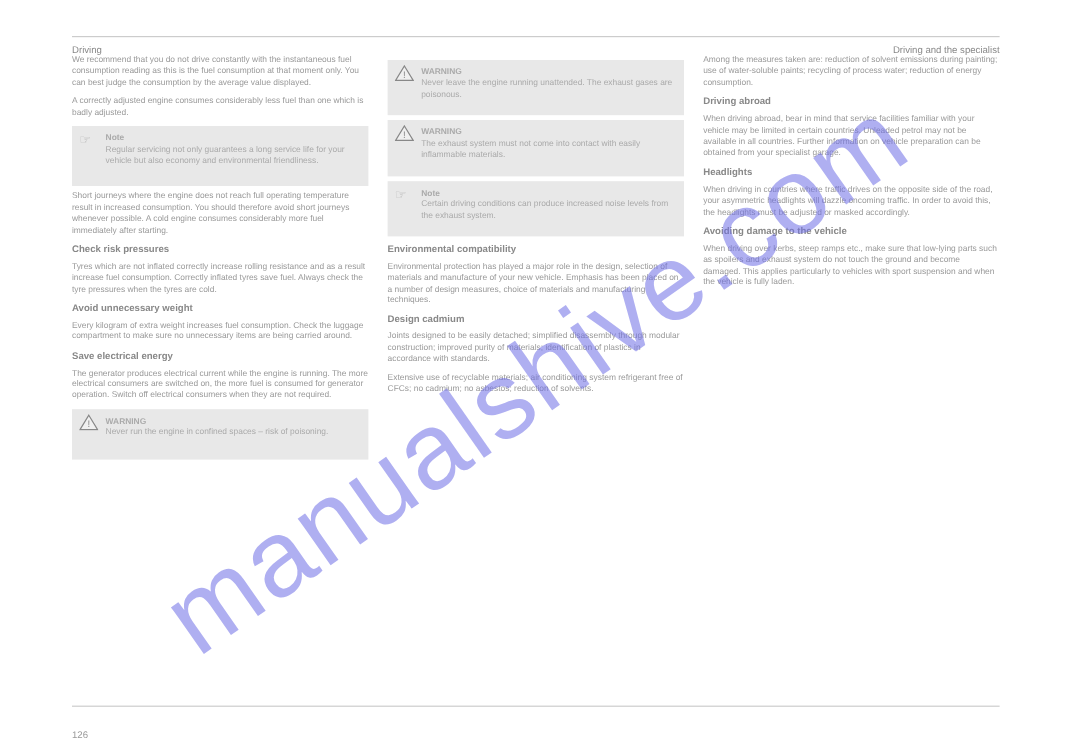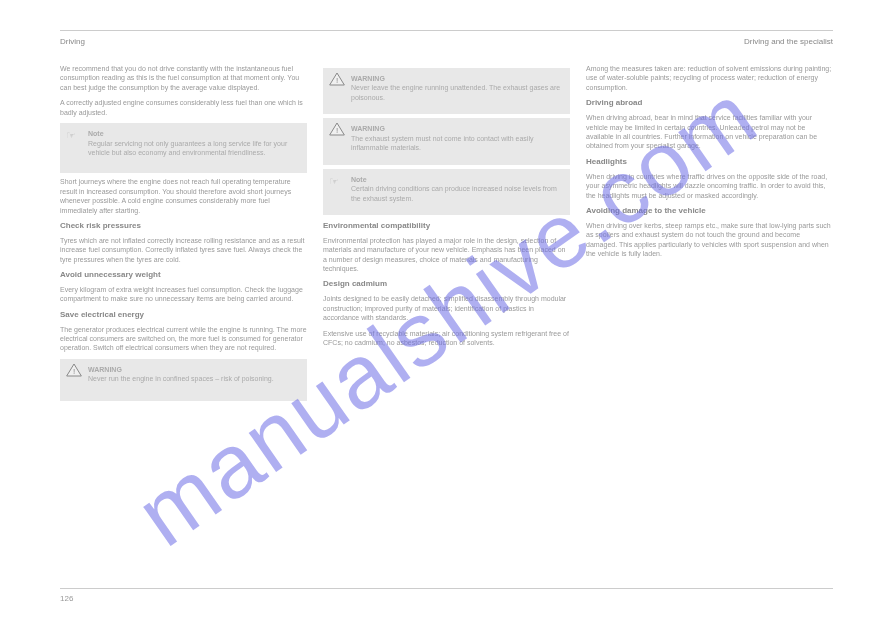--- a/index.html
+++ b/index.html
@@ -38,21 +38,20 @@
   position: absolute;
   bottom: 40px;
   left: 60px;
   right: 60px;
 }
 .header-row {
   display: flex;
   justify-content: space-between;
   font-size: 8px;
   color: #888;
-  margin-bottom: 18px;
 }
 .columns {
   display: flex;
   gap: 16px;
 }
 .col {
   flex: 1;
   font-size: 7px;
   color: #999;
   line-height: 1.35;
@@ -87,21 +86,21 @@
   position: absolute;
   left: 6px;
   top: 5px;
   width: 14px;
   height: 10px;
   color: #bbb;
   font-size: 11px;
 }
 .footer-page {
   position: absolute;
-  bottom: 26px;
+  bottom: 12px;
   left: 60px;
   font-size: 8px;
   color: #999;
 }
 </style>
 </head>
 <body>
 
 <div class="watermark">manualshive.com</div>
 

